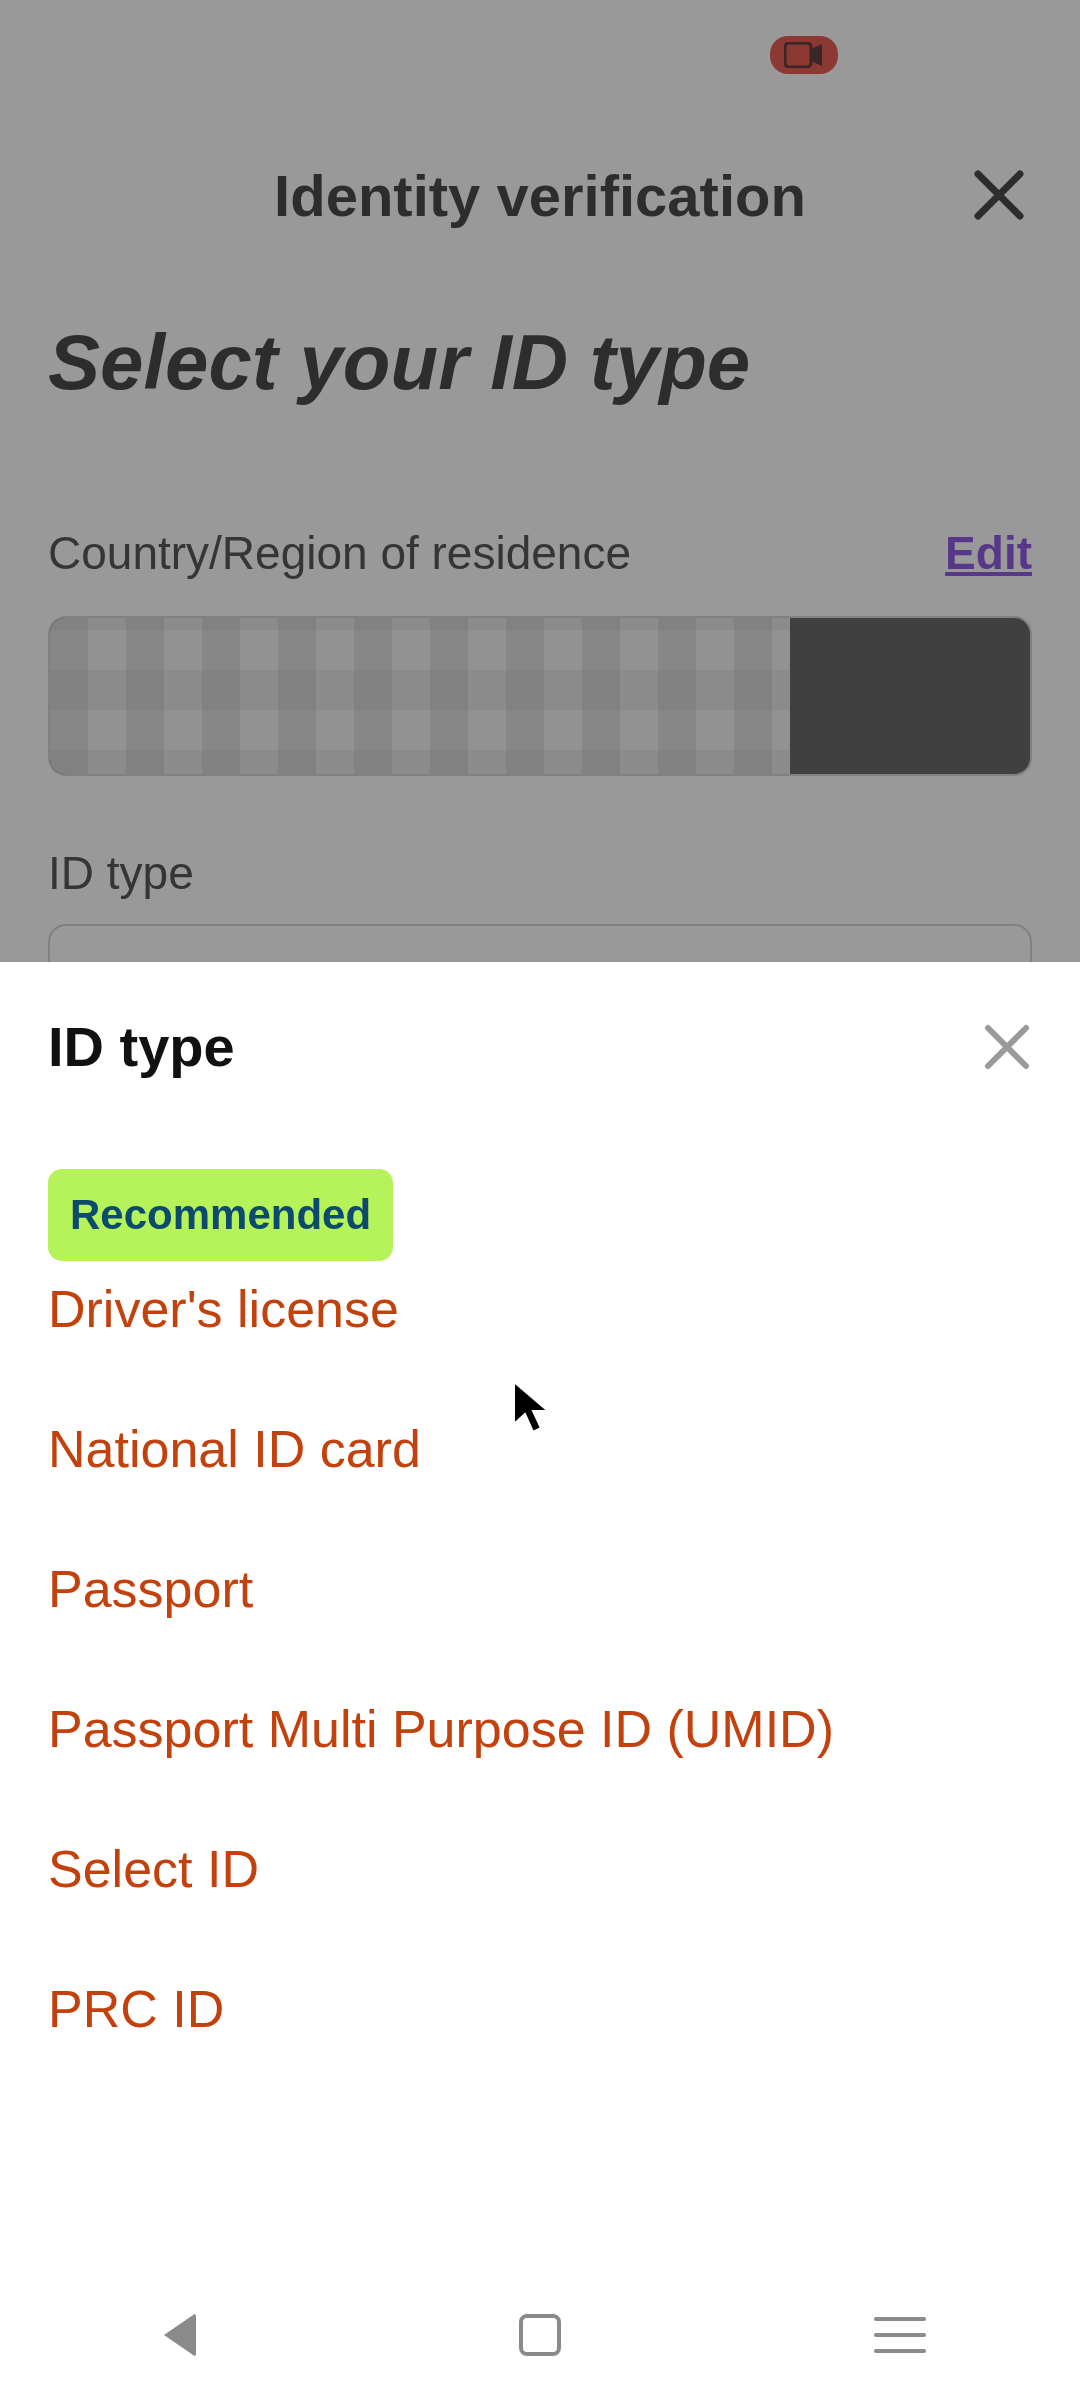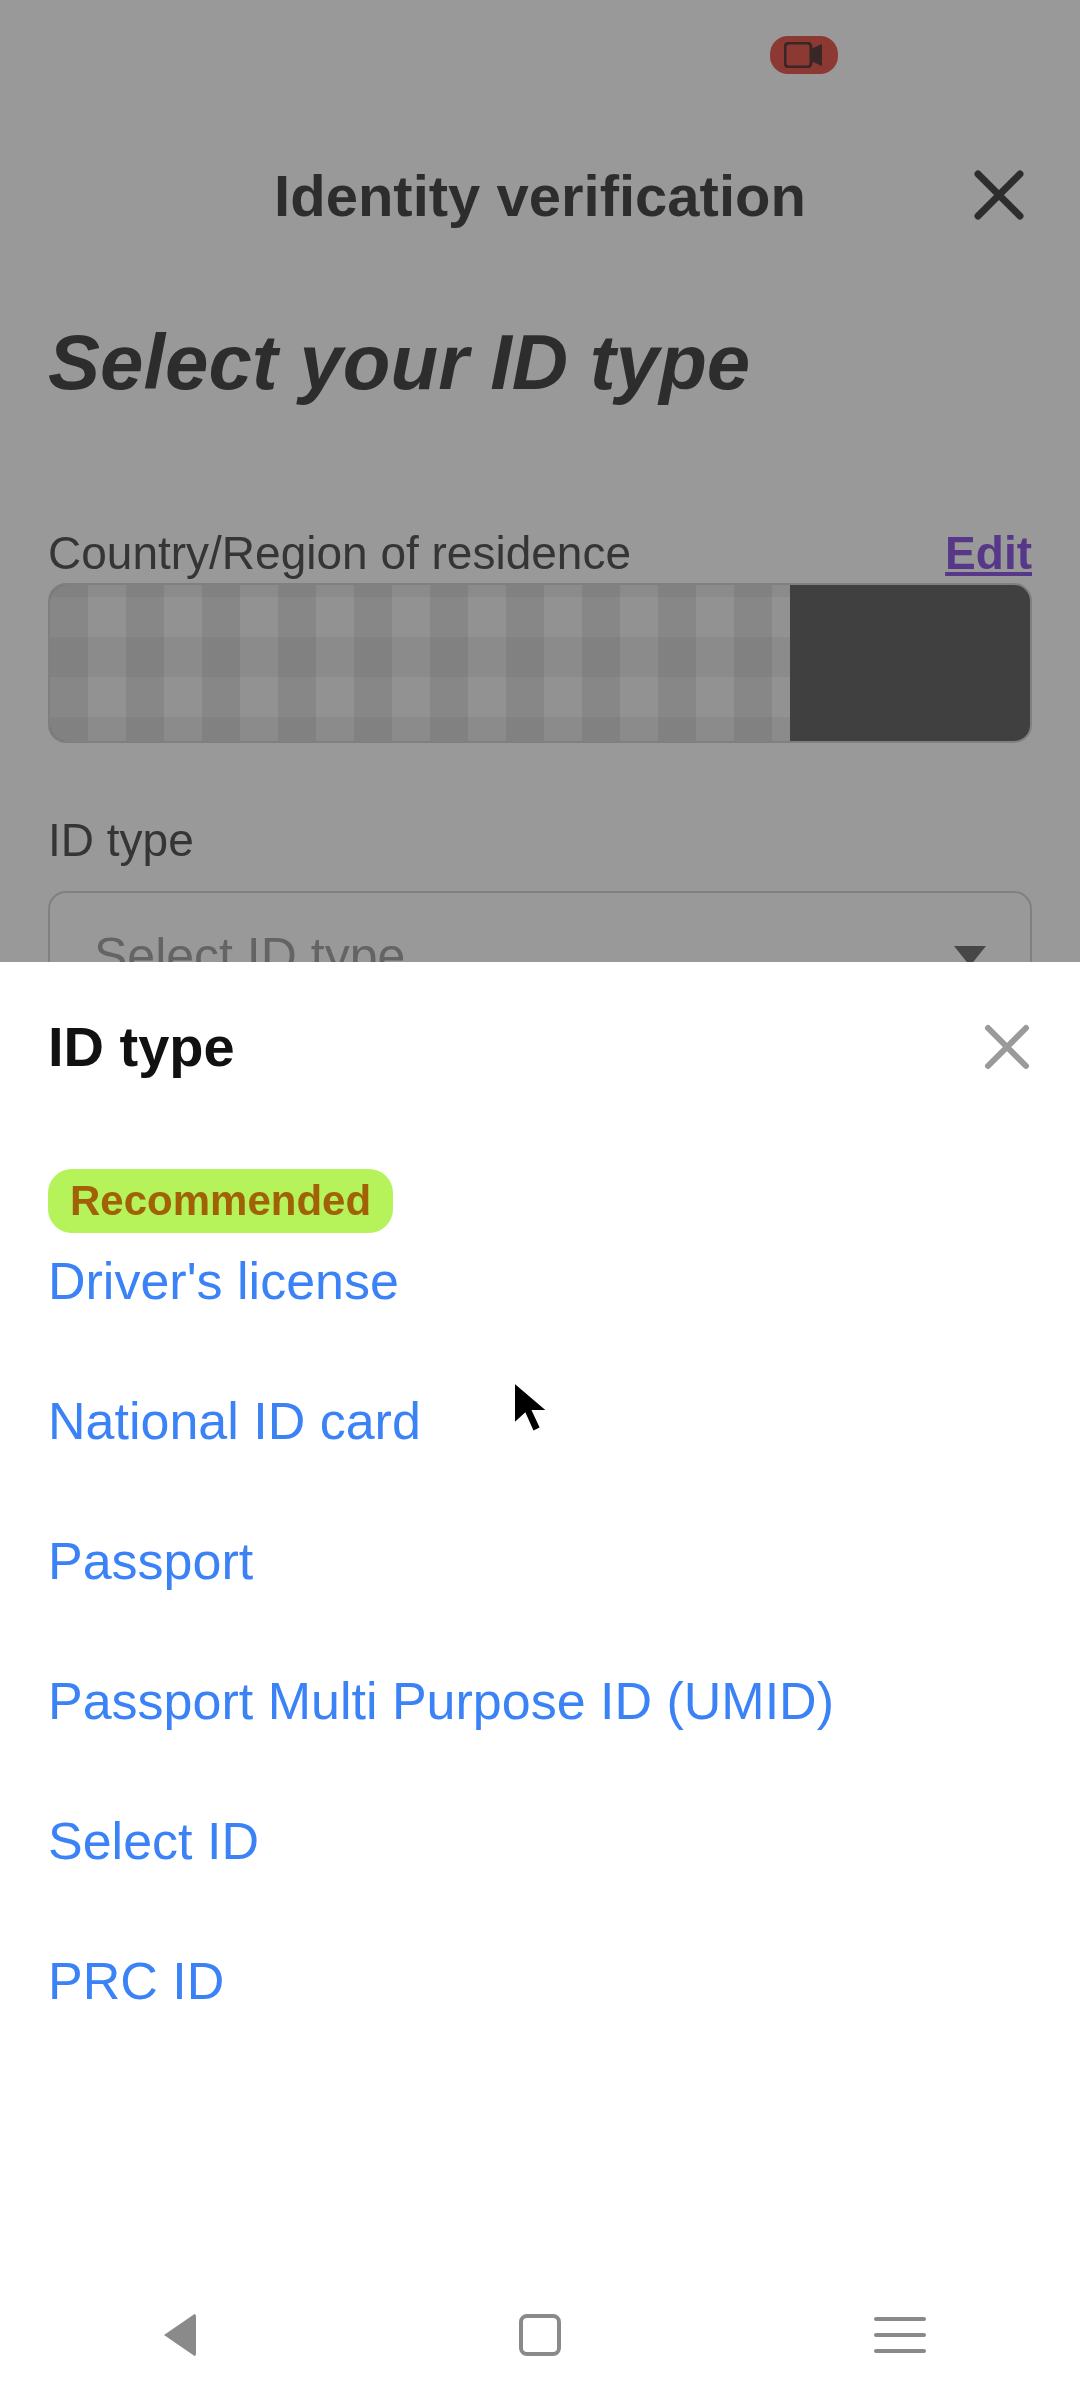--- a/index.html
+++ b/index.html
@@ -19,42 +19,42 @@
   .stat-icon { display:flex; align-items:center; }
 
   .page-header { display:flex; align-items:center; justify-content:center; position:relative; height:170px; }
   .page-header-title { font-size:58px; font-weight:700; color:#111; }
   .page-header-close { position:absolute; right:54px; top:50%; transform:translateY(-50%); }
   .page-header-close svg { display:block; }
 
   .content { padding: 40px 48px 0; }
   .h1 { font-size:78px; font-weight:800; color:#111; line-height:1.1; margin-bottom:120px;font-style:italic; }
 
-  .field-label-row { display:flex; justify-content:space-between; align-items:center; margin-bottom:3px; }
+  .field-label-row { display:flex; justify-content:space-between; align-items:center; margin-bottom:36px; }
   .field-label { font-size:46px; color:#222; }
   .edit-link { font-size:46px; font-weight:700; text-decoration:underline; color:#6d28d9; }
 
   .country-box { width:100%; height:160px; border:2px solid #c8c8c8; border-radius:18px; background:#3b3b3b; position:relative; overflow:hidden; margin-bottom:70px; }
   .redact { position:absolute; left:0; top:-12px; width:740px; height:184px;
             background:
               repeating-linear-gradient(90deg, #d8d8d8 0 38px, #efefef 38px 76px),
               repeating-linear-gradient(0deg, rgba(0,0,0,0.06) 0 40px, rgba(0,0,0,0) 40px 80px);
             background-blend-mode: multiply; }
 
   .select-box { width:100%; height:130px; border:2px solid #c8c8c8; border-radius:18px; display:flex; align-items:center; justify-content:space-between; padding:0 44px; color:#8a8a8a; font-size:50px; }
   .chev { width:0; height:0; border-left:16px solid transparent; border-right:16px solid transparent; border-top:20px solid #4a4a4a; }
 
   
   .sheet { position:absolute; left:0; right:0; bottom:0; top:962px; background:#fff; border-top-left-radius:40px; border-top-right-radius:40px; padding:52px 48px 0; }
   .sheet-head { display:flex; align-items:center; justify-content:space-between; margin-bottom:90px; }
   .sheet-title { font-size:56px; font-weight:800; color:#111; }
   .sheet-close svg { display:block; }
 
-  .rec-pill { display:inline-block; background:#b6f25a; color:#a16207; font-size:42px; font-weight:700; padding:8px 22px; border-radius:24px; margin-bottom:18px; }
-  .opt { font-size:52px; color:#3b82f6; padding:40px 0; }
+  .rec-pill { display:inline-block; background:#b6f25a; color:#0c4a6e; font-size:42px; font-weight:700; padding:22px 22px; border-radius:14px; margin-bottom:18px; }
+  .opt { font-size:52px; color:#c2410c; padding:40px 0; }
   .opt.first { padding-top:0; }
 
   
   .cursor { position:absolute; left:510px; top:1380px; pointer-events:none; }
 
   
   .navbar { position:absolute; left:0; right:0; bottom:0; height:130px; display:flex; align-items:center; justify-content:space-around; }
   .nav-icon { width:60px; height:60px; display:flex; align-items:center; justify-content:center; }
   .tri { width:0; height:0; border-top:22px solid transparent; border-bottom:22px solid transparent; border-right:32px solid #8a8a8a; border-radius:4px; }
   .sq  { width:42px; height:42px; border:4px solid #8a8a8a; border-radius:8px; }

